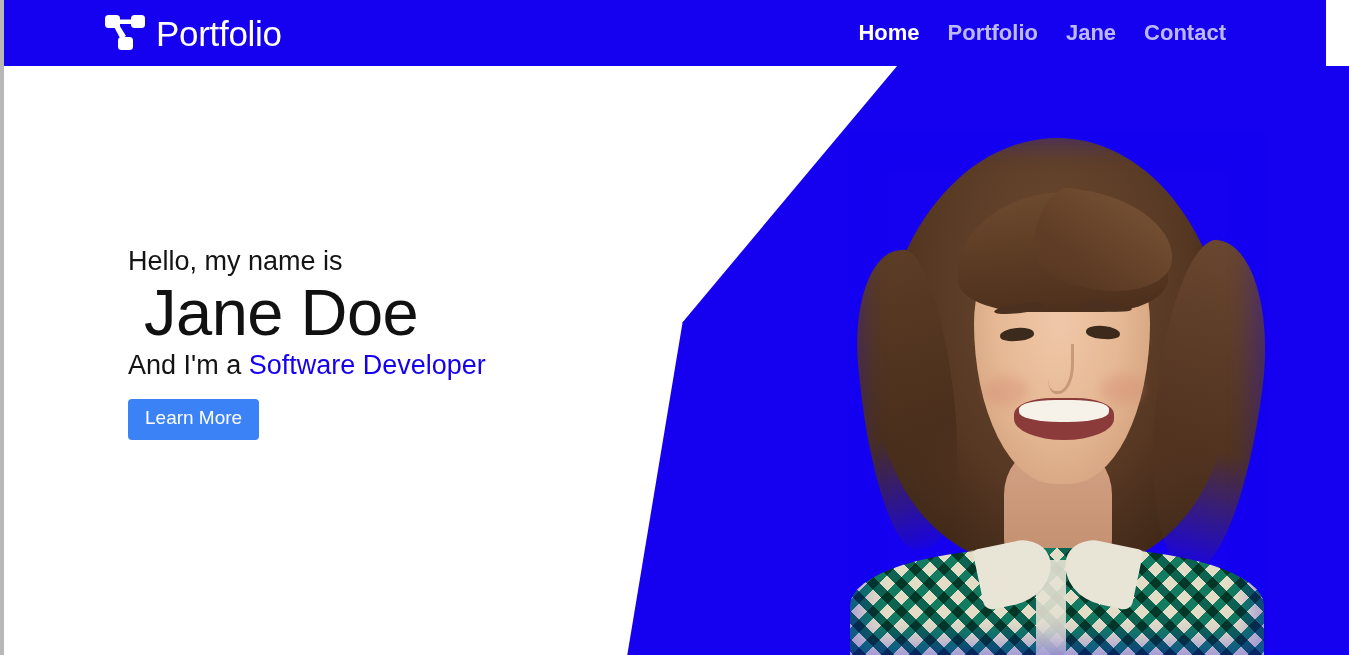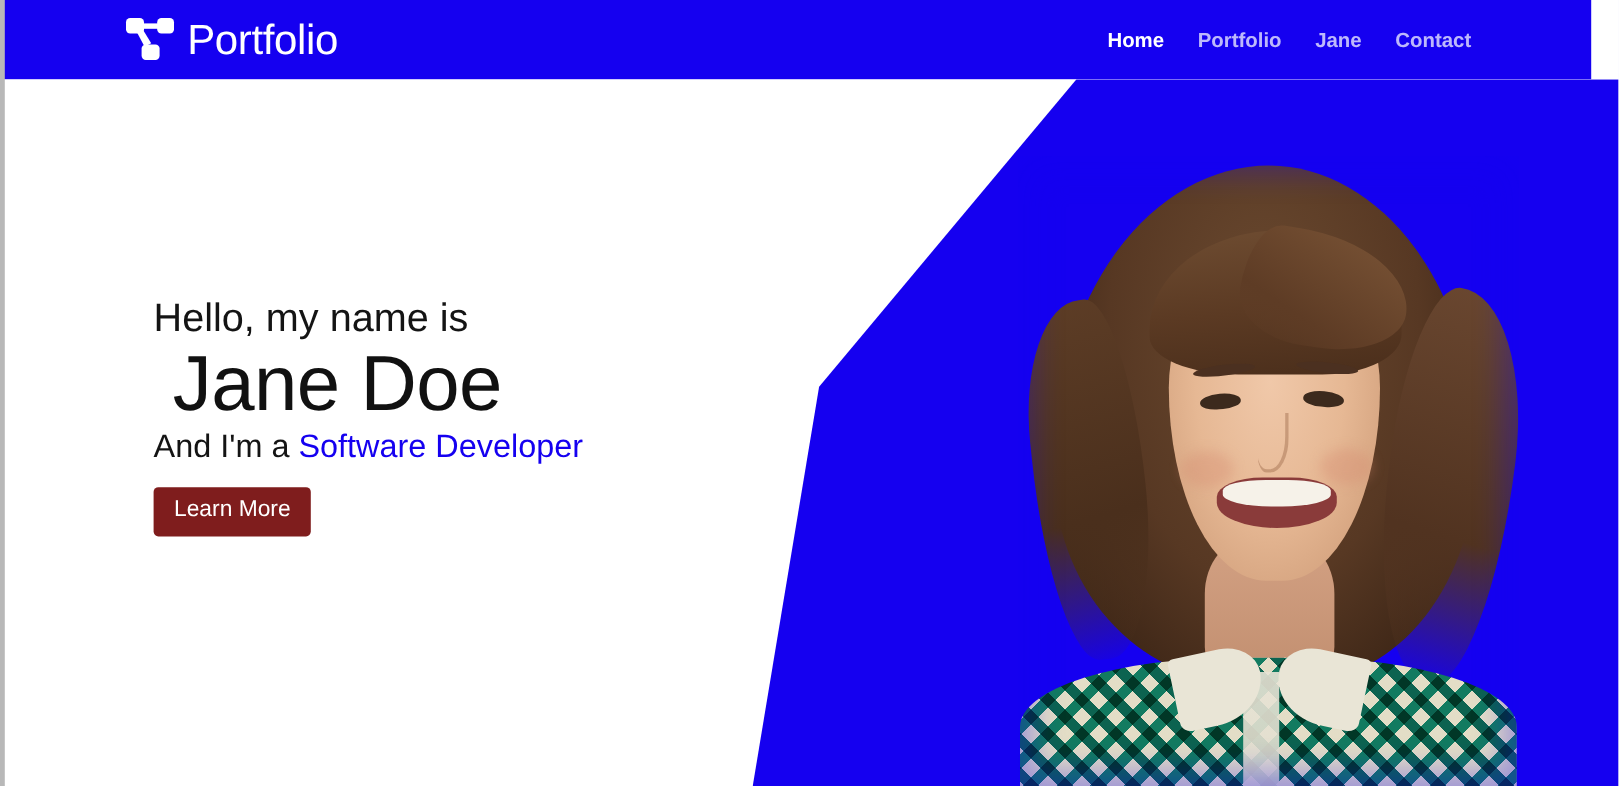--- a/index.html
+++ b/index.html
@@ -72,21 +72,21 @@
     right: 100px;
     top: 0;
     height: 66px;
     display: flex;
     align-items: center;
     gap: 28px;
   }
 
   .nav-link {
     color: rgba(255,255,255,0.72);
-    font-size: 17px;
+    font-size: 22px;
     font-weight: bold;
     text-decoration: none;
     white-space: nowrap;
     line-height: 1;
     cursor: pointer;
     text-align: right;
   }
   .nav-link.active { color: #ffffff; }
 
   
@@ -288,21 +288,21 @@
   
   .hero-copy {
     position: absolute;
     left: 128px;
     top: 180px;
     z-index: 5;
     width: 520px;
   }
 
   .greeting {
-    font-size: 33px;
+    font-size: 27px;
     font-weight: 400;
     color: #141414;
     line-height: 1.18;
     white-space: nowrap;
   }
 
   .name {
     font-size: 65px;
     font-weight: 400;
     color: #111111;
@@ -322,21 +322,21 @@
     white-space: nowrap;
   }
   .role-accent {
     color: #1500f0;
     font-weight: normal;
   }
 
   .cta-button {
     display: inline-block;
     margin-top: 18px;
-    background: #7f1d1d;
+    background: #3b82f6;
     color: #ffffff;
     font-size: 19px;
     font-weight: 400;
     font-family: "Liberation Sans", sans-serif;
     padding: 9px 17px 11px 17px;
     border: none;
     border-radius: 4px;
     cursor: pointer;
     line-height: 1.1;
   }

